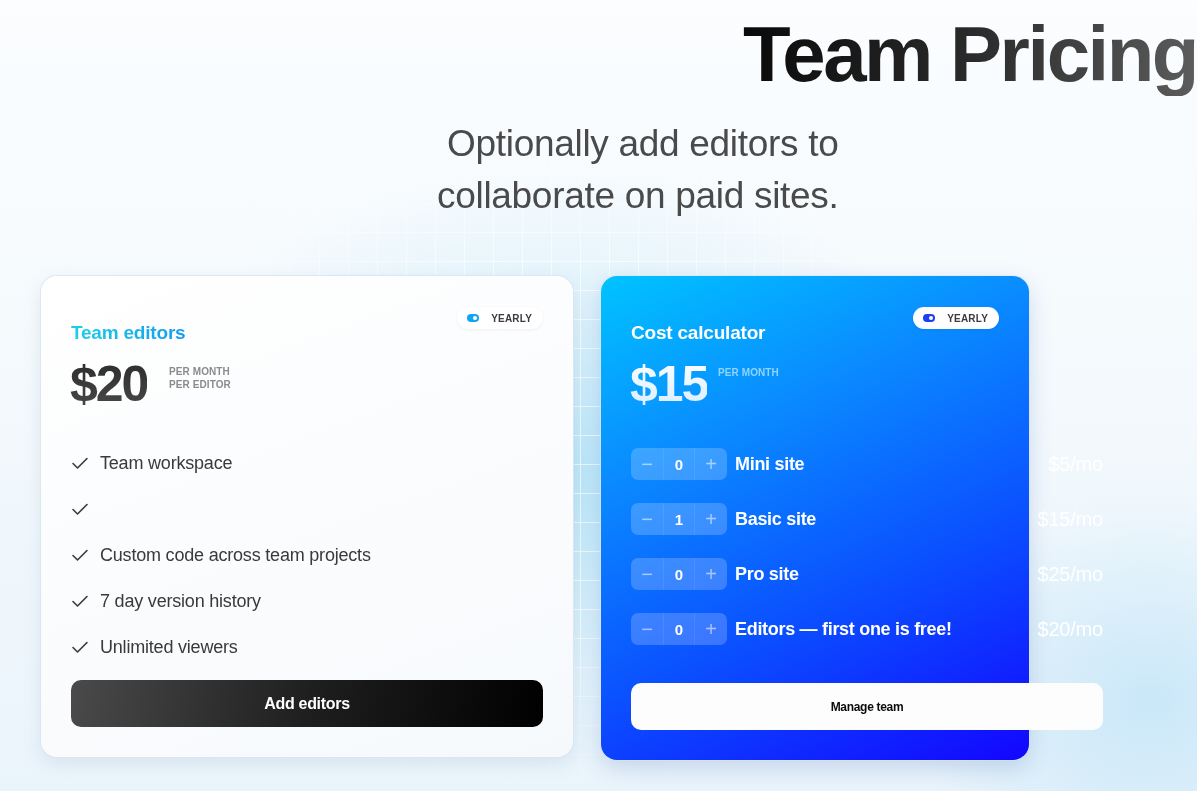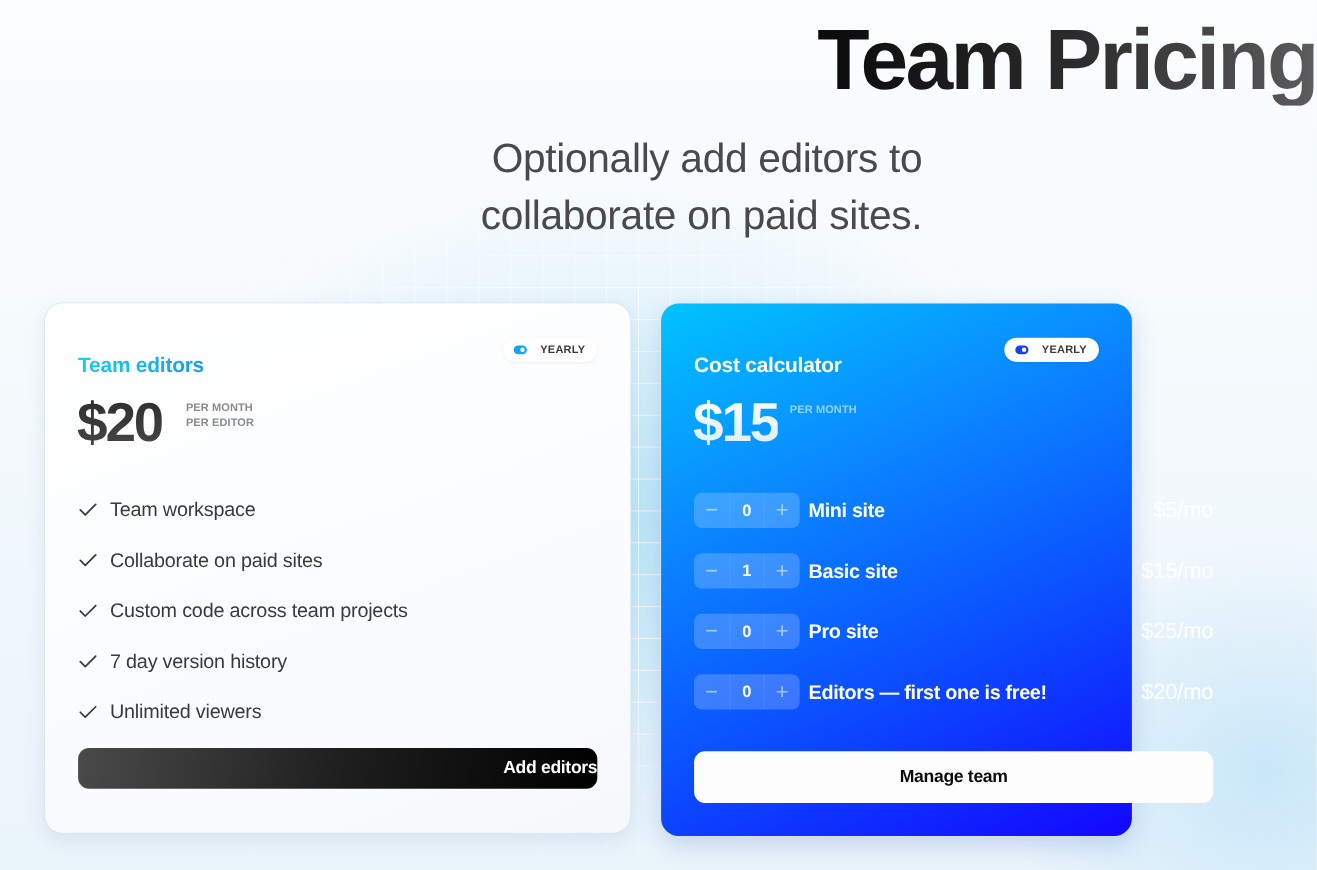--- a/index.html
+++ b/index.html
@@ -108,30 +108,30 @@
   .features { position: absolute; left: 30px; top: 164px; list-style: none; }
   .features li {
     display: flex; align-items: center; height: 46px;
     font-size: 18px; color: #3a3a3a; letter-spacing: -0.2px;
   }
   .features .check {
     width: 20px; height: 20px; margin-right: 9px; display: inline-flex; align-items: center;
   }
 
   .btn-dark {
-    position: absolute; left: 30px; top: 404px; width: 472px; height: 37px;
+    position: absolute; left: 30px; top: 404px; width: 472px; height: 47px;
     border-radius: 10px; border: none;
     background: linear-gradient(100deg, #4a4a4a 0%, #1f1f1f 50%, #000 100%);
     color: #fff; font-size: 16px; font-weight: 700; letter-spacing: -0.3px;
-    font-family: "Liberation Sans", sans-serif; cursor: pointer; text-align: right;
+    font-family: "Liberation Sans", sans-serif; cursor: pointer;
   }
   .btn-light {
     position: absolute; left: 30px; top: 407px; width: 472px; height: 47px;
     border-radius: 10px; border: none; background: #fdfdfd;
-    color: #0b0b0b; font-size: 16px; font-weight: 700; letter-spacing: -0.3px;
+    color: #0b0b0b; font-size: 12px; font-weight: 700; letter-spacing: -0.3px;
     font-family: "Liberation Sans", sans-serif; cursor: pointer;
   }
 
   .calc-row {
     position: absolute; left: 30px; width: 472px; height: 32px;
     display: flex; align-items: center;
   }
   .stepper {
     width: 96px; height: 32px; border-radius: 7px;
     background: rgba(255,255,255,0.2);
@@ -184,21 +184,20 @@
           </svg>
         </span>
       <span>Team workspace</span>
     </li>
     <li>
       <span class="check">
           <svg width="18" height="14" viewBox="0 0 18 14">
             <path d="M2 7.5 L6.5 12 L16 2.5" fill="none" stroke="#3a3a3a" stroke-width="1.6" stroke-linecap="round" stroke-linejoin="round"></path>
           </svg>
         </span>
-      <span>Collaborate on paid sites</span>
     </li>
     <li>
       <span class="check">
           <svg width="18" height="14" viewBox="0 0 18 14">
             <path d="M2 7.5 L6.5 12 L16 2.5" fill="none" stroke="#3a3a3a" stroke-width="1.6" stroke-linecap="round" stroke-linejoin="round"></path>
           </svg>
         </span>
       <span>Custom code across team projects</span>
     </li>
     <li>

